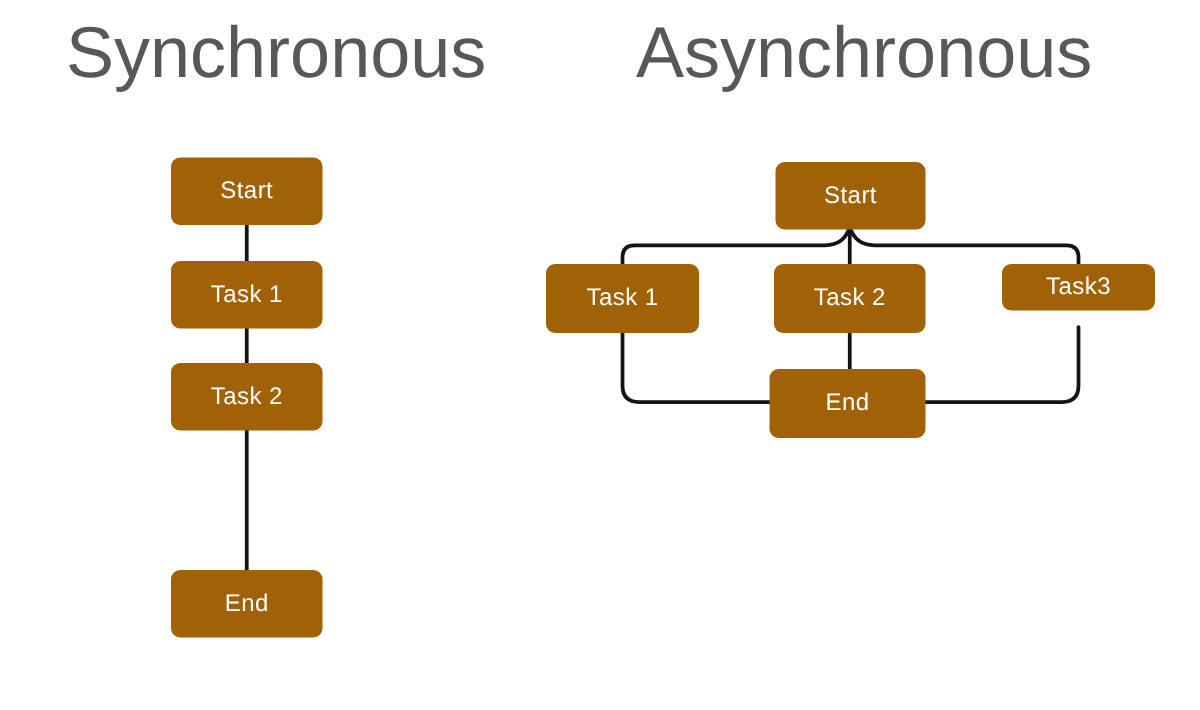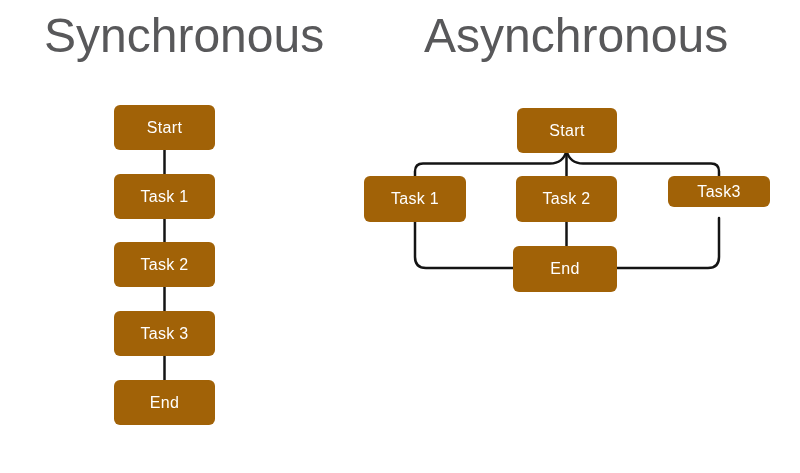--- a/index.html
+++ b/index.html
@@ -83,21 +83,20 @@
       <path d="M 719 218 V 257 Q 719 268 708 268 H 616"></path>
     </g>
   </svg>
 
   <div class="title sync">Synchronous</div>
   <div class="title async">Asynchronous</div>
 
   <div class="node s-node s-start">Start</div>
   <div class="node s-node s-task1">Task 1</div>
   <div class="node s-node s-task2">Task 2</div>
-  <div class="node s-node s-task3">Task 3</div>
   <div class="node s-node s-end">End</div>
 
   <div class="node a-start">Start</div>
   <div class="node a-task1">Task 1</div>
   <div class="node a-task2">Task 2</div>
   <div class="node a-task3">Task3</div>
   <div class="node a-end">End</div>
 
 </div>
 

